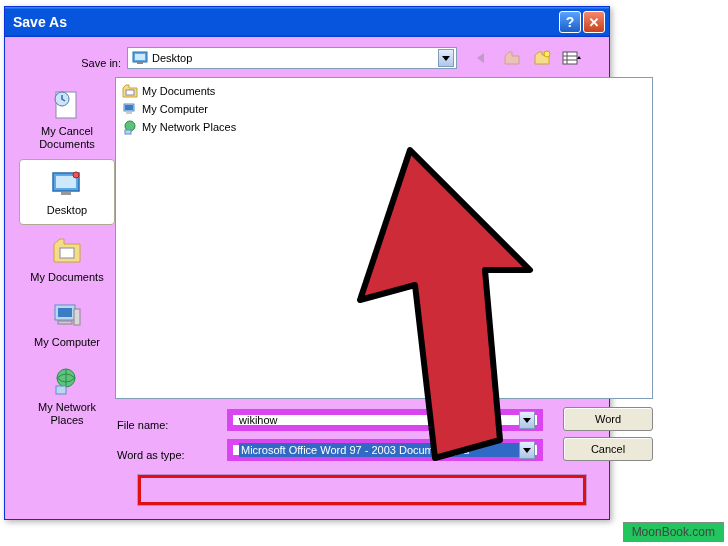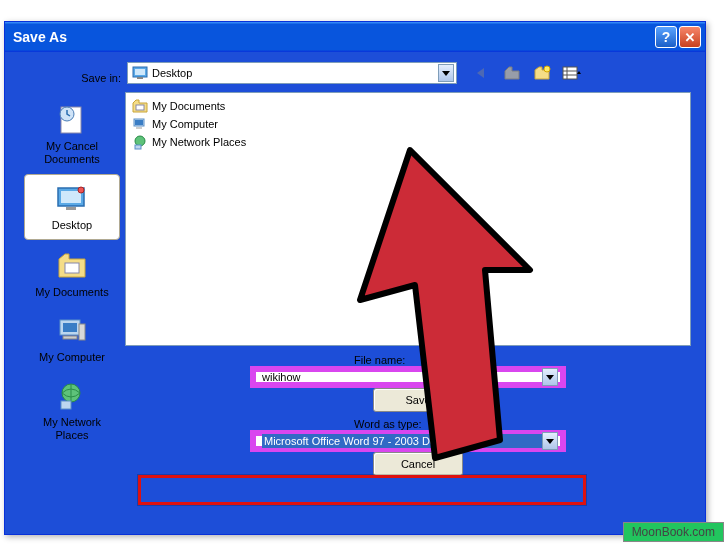--- a/index.html
+++ b/index.html
@@ -1,17 +1,17 @@
 <!DOCTYPE html>
 <html><head>
 <meta charset="utf-8">
 <style>
 * { box-sizing: border-box; margin: 0; padding: 0; font-family: Tahoma, sans-serif; font-size: 11px; }
 body { background: #fff; width: 728px; height: 546px; position: relative; overflow: hidden; }
-.dialog { position: absolute; left: 4px; top: 21px; width: 702px; height: 514px; border: 1px solid #0831d9; background: #1d4ed8; box-shadow: 2px 2px 6px rgba(0,0,0,.3); }
+.dialog { position: absolute; left: 4px; top: 6px; width: 606px; height: 514px; border: 1px solid #0831d9; background: #f0abfc; box-shadow: 2px 2px 6px rgba(0,0,0,.3); }
 .titlebar { height: 30px; background: linear-gradient(to bottom, #3c95ff 0%, #0855dd 8%, #0855dd 92%, #0831d9 100%); display: flex; align-items: center; padding: 0 4px 0 8px; }
 .title { color: #fff; font-weight: bold; font-size: 14px; flex: 1; }
 .tbtn { width: 22px; height: 22px; margin-left: 2px; border: 1px solid #fff; border-radius: 3px; display: flex; align-items: center; justify-content: center; color: #fff; font-weight: bold; font-size: 14px; }
 .tbtn.help { background: linear-gradient(to bottom, #5aa3ff, #1a5fc8); }
 .tbtn.close { background: linear-gradient(to bottom, #f7866a, #c8411f); font-size: 13px; }
 .body { padding: 10px 14px 14px 14px; position: relative; height: calc(100% - 30px); }
 .savein-row { display: flex; align-items: flex-end; margin-bottom: 8px; padding-left: 40px; }
 .savein-label { width: 68px; text-align: right; padding-right: 6px; }
 .savein-combo { width: 330px; height: 22px; background: #fff; border: 1px solid #7f9db9; display: flex; align-items: center; padding: 0 2px 0 4px; }
 .savein-combo .ico { width: 16px; height: 16px; margin-right: 4px; }
@@ -23,21 +23,21 @@
 .places { width: 106px; display: flex; flex-direction: column; align-items: center; padding-top: 4px; gap: 2px; }
 .place { width: 96px; padding: 6px 2px; text-align: center; border-radius: 4px; cursor: pointer; }
 .place.sel { background: #fff; border: 1px solid #b0a992; }
 .place-ico { width: 36px; height: 36px; margin: 0 auto 2px; display: flex; align-items: center; justify-content: center; }
 .place-lbl { font-size: 11px; line-height: 1.2; }
 .right-col { flex: 1; display: flex; flex-direction: column; }
 .file-list { flex: 1; background: #fff; border: 1px solid #7f9db9; padding: 4px; overflow: auto; }
 .fitem { display: flex; align-items: center; height: 18px; padding: 0 2px; gap: 4px; }
 .fitem .fico { width: 16px; height: 16px; }
 .bottom-rows { margin-top: 8px; }
-.brow { display: flex; align-items: center; margin-bottom: 6px; flex-direction: column; }
+.brow { display: flex; align-items: flex-end; margin-bottom: 6px; }
 .blabel { width: 112px; padding-left: 2px; }
 .bcombo { width: 316px; height: 22px; background: #fff; border: 6px solid #d946ef; display: flex; align-items: center; padding: 0 2px 0 6px; }
 .bcombo .btxt { flex: 1; white-space: nowrap; overflow: hidden; }
 .bcombo .btxt.selhl { background: #316ac5; color: #fff; padding: 1px 2px; }
 .bcombo .dd { width: 16px; height: 18px; background: linear-gradient(to bottom, #e4eefd, #afc6ea); border: 1px solid #7f9db9; display: flex; align-items: center; justify-content: center; }
 .action-col { width: 110px; display: flex; flex-direction: column; gap: 8px; padding-left: 20px; padding-top: 0; }
 .btn { height: 24px; background: #ece9d8; border: 1px solid #888; border-radius: 3px; font-size: 11px; box-shadow: inset 1px 1px 0 #fff; cursor: pointer; }
 .highlight-box { position: absolute; border: 3px solid #d11; pointer-events: none; left: 138px; top: 475px; width: 448px; height: 30px; box-shadow: 0 0 0 1px rgba(0,0,0,.2); }
 .arrow { position: absolute; left: 320px; top: 130px; width: 240px; height: 340px; pointer-events: none; }
 .watermark { position: absolute; right: 4px; bottom: 4px; background: #22c55e; border: 1px solid #888; padding: 2px 8px; font-size: 12px; color: #444; }
@@ -182,21 +182,21 @@
         <div class="bottom-rows">
           <div class="brow">
             <div class="blabel">File name:</div>
             <div class="bcombo">
               <span class="btxt">wikihow</span>
               <span class="dd">
                   <span class="tri-down"></span>
                 </span>
             </div>
             <div class="action-col">
-              <button class="btn">Save</button>
+              <button class="btn">Word</button>
             </div>
           </div>
           <div class="brow">
             <div class="blabel">Word as type:</div>
             <div class="bcombo">
               <span class="btxt selhl">Microsoft Office Word 97 - 2003 Document (*.d</span>
               <span class="dd">
                   <span class="tri-down"></span>
                 </span>
             </div>

